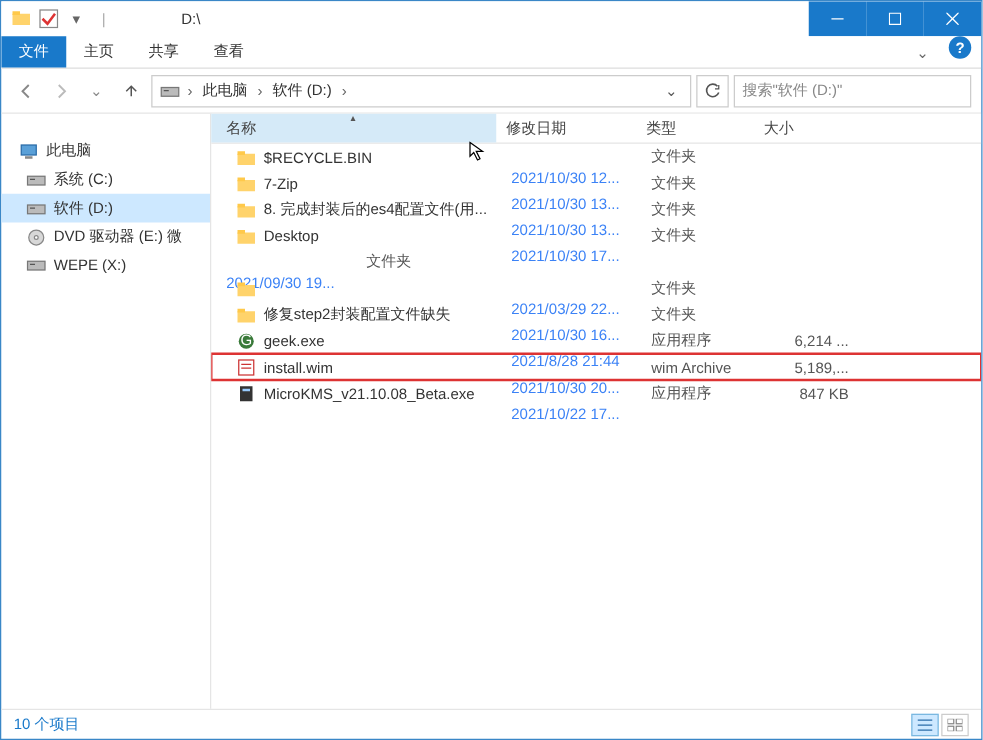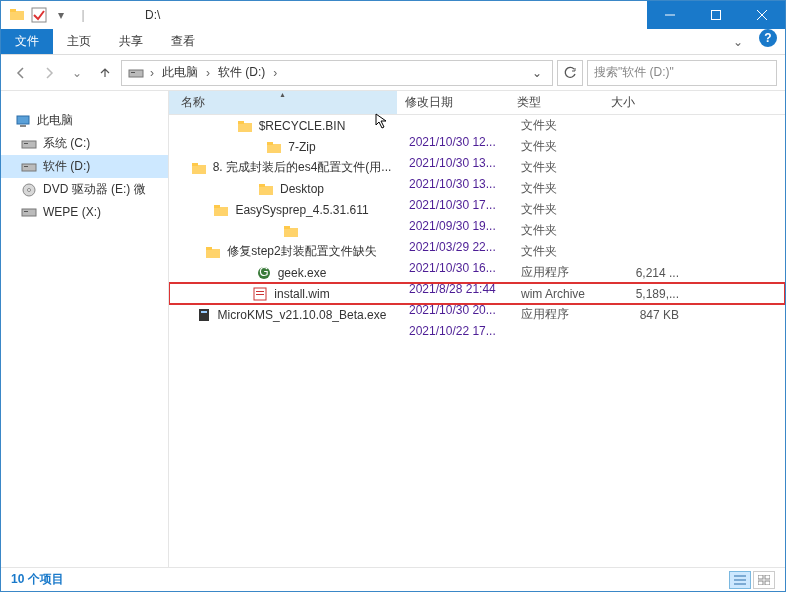--- a/index.html
+++ b/index.html
@@ -55,32 +55,32 @@
 .colh .sort-arrow { position: absolute; left: 50%; top: -1px; transform: translateX(-50%); font-size: 8px; color: #555; }
 .col-name { width: 228px; padding-left: 12px; }
 .col-date { width: 112px; }
 .col-type { width: 94px; }
 .col-size { width: 80px; }
 
 .rows { flex: 1; overflow: auto; }
 .row { display: flex; align-items: center; height: 21px; padding-left: 4px; position: relative; }
 .row.highlighted { outline: 2px solid #d33; outline-offset: -1px; }
 .cell { padding: 0 8px; color: #333; white-space: nowrap; overflow: hidden; text-overflow: ellipsis; }
-.cell.name { width: 228px; display: flex; align-items: center; gap: 6px; padding-left: 16px; justify-content: center; }
-.cell.date { width: 112px; color: #4c1d95; margin-top: 32px; }
+.cell.name { width: 228px; display: flex; align-items: center; gap: 6px; padding-left: 16px; }
+.cell.date { width: 112px; color: #3b82f6; margin-top: 32px; }
 .cell.type { width: 94px; color: #555; }
 .cell.size { width: 80px; text-align: right; color: #555; }
 .file-icon { width: 16px; height: 16px; flex-shrink: 0; display: flex; align-items: center; justify-content: center; }
 
 
 .cursor { position: absolute; left: 374px; top: 112px; pointer-events: none; z-index: 100; }
 .cursor svg { width: 16px; height: 16px; }
 
 
-.statusbar { height: 24px; border-top: 1px solid #e5e5e5; display: flex; align-items: center; padding: 0 10px; color: #1979ca; font-weight: bold; }
+.statusbar { height: 24px; border-top: 1px solid #e5e5e5; display: flex; align-items: center; padding: 0 10px; color: #1979ca; }
 .statusbar .viewbtns { margin-left: auto; display: flex; gap: 2px; }
 .viewbtn { width: 22px; height: 18px; border: 1px solid #ccc; display: flex; align-items: center; justify-content: center; }
 .viewbtn.active { background: #cde8ff; border-color: #7ab8e0; }
 </style>
 </head>
 <body>
 
 <div class="titlebar">
   <div class="qat">
     <span class="qat-icon">
@@ -286,29 +286,20 @@
                 <rect x="1" y="3" width="6" height="3" fill="#ffc94a"></rect>
               </svg>
             </span>
             <span>Desktop</span>
           </div>
           <div class="cell date">2021/10/30 17...</div>
           <div class="cell type">文件夹</div>
           <div class="cell size"></div>
         </div>
         <div class="row">
-          <div class="cell name">
-            <span class="file-icon">
-              <svg viewBox="0 0 16 16">
-                <rect x="1" y="5" width="14" height="9" fill="#ffd36b"></rect>
-                <rect x="1" y="3" width="6" height="3" fill="#ffc94a"></rect>
-              </svg>
-            </span>
-            <span>EasySysprep_4.5.31.611</span>
-          </div>
           <div class="cell date">2021/09/30 19...</div>
           <div class="cell type">文件夹</div>
           <div class="cell size"></div>
         </div>
         <div class="row">
           <div class="cell name">
             <span class="file-icon">
               <svg viewBox="0 0 16 16">
                 <rect x="1" y="5" width="14" height="9" fill="#ffd36b"></rect>
                 <rect x="1" y="3" width="6" height="3" fill="#ffc94a"></rect>

